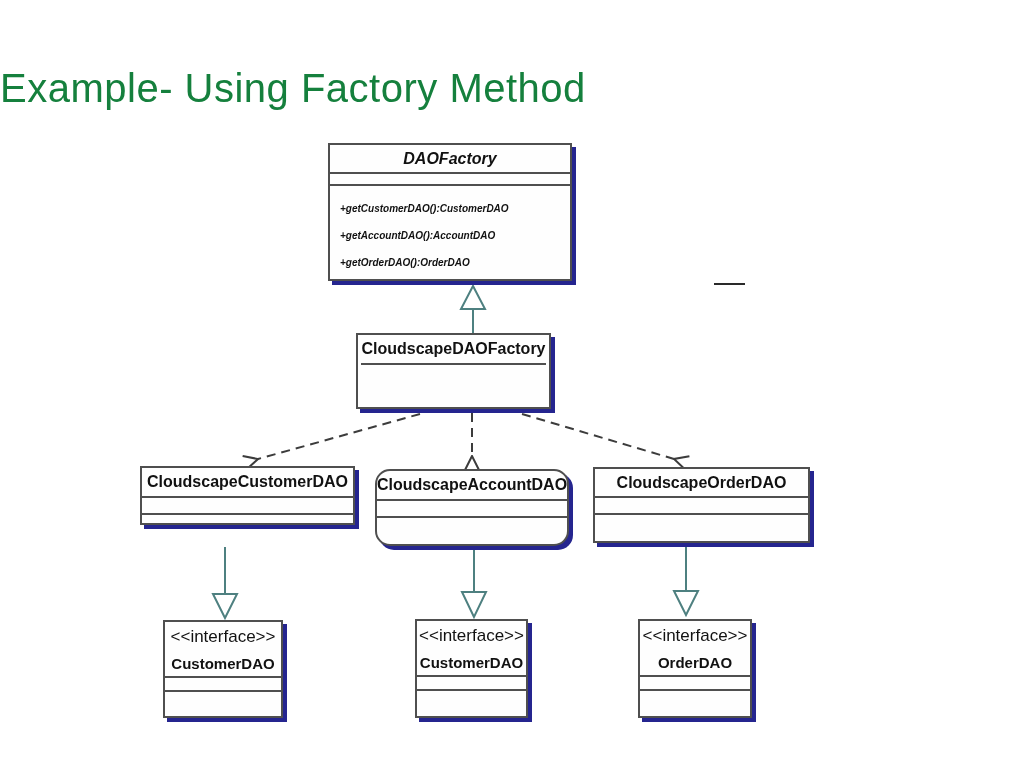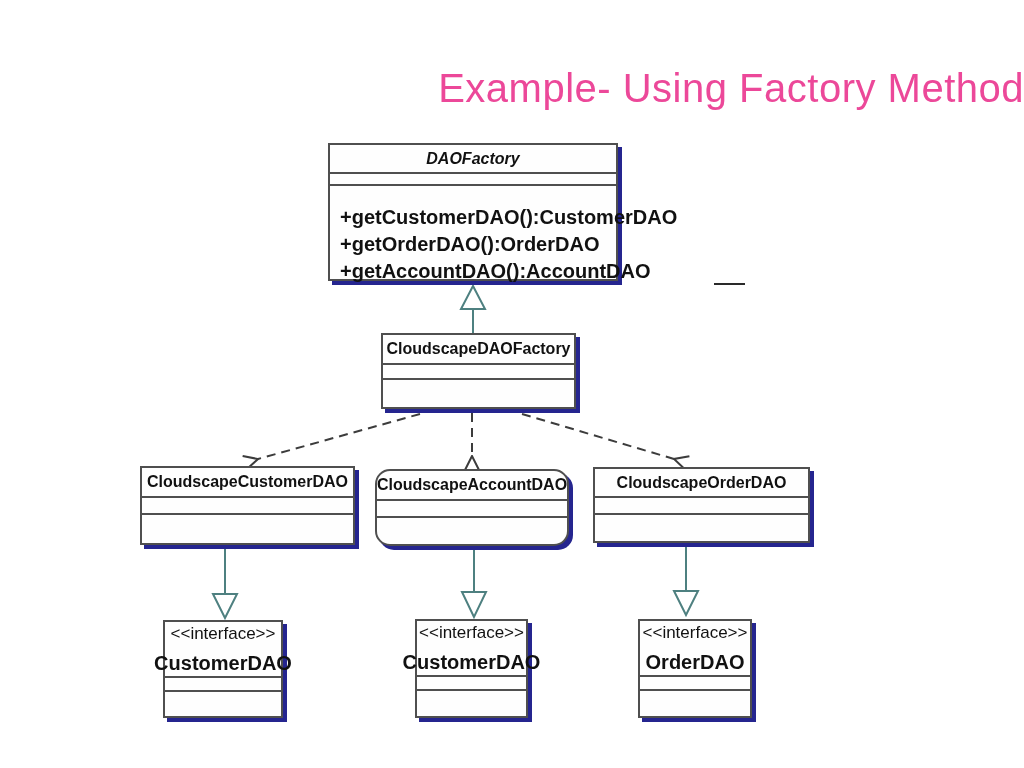--- a/index.html
+++ b/index.html
@@ -6,23 +6,23 @@
   body {
     width:1024px; height:768px;
     background:#ffffff;
     font-family:"Liberation Sans", sans-serif;
     position:relative;
     overflow:hidden;
     color:#111;
   }
   .slide-title {
     position:absolute; top:66px; left:0; width:1024px;
-    text-align:right;
+    text-align:left;
     font-size:40px; line-height:44px;
-    color:#ec4899;
+    color:#15803d;
     letter-spacing:0.5px;
   }
   .uml-box {
     position:absolute;
     box-sizing:border-box;
     border:2px solid #4f4f4f;
     background:#fefefe;
     box-shadow:4px 4px 0 #25258f;
     display:flex;
     flex-direction:column;
@@ -32,28 +32,29 @@
     border-bottom:2px solid #4f4f4f;
     display:flex; flex-direction:column;
     align-items:center; justify-content:center;
     font-weight:bold; font-size:16px;
     text-align:center;
   }
   .uml-title.abstract { font-style:italic; }
   .uml-thin { flex:none; border-bottom:2px solid #4f4f4f; }
   .uml-body { flex:1; }
   .methods {
-    padding:18px 0 0 10px;
+    padding:9px 0 0 10px;
     font-weight:bold;
-    font-size:20px;
+    font-size:10px;
     line-height:27px;
     white-space:nowrap;
+    font-style:italic;
   }
   .stereotype { font-weight:normal; font-size:17px; }
-  .iface-name { font-weight:bold; font-size:20px; margin-top:8px; }
+  .iface-name { font-weight:bold; font-size:15px; margin-top:8px; }
   .arrow-layer {
     position:absolute; left:0; top:0;
     width:1024px; height:768px;
     pointer-events:none;
   }
 </style>
 </head>
 <body>
 
 <div class="slide-title">Example- Using Factory Method</div>
@@ -95,43 +96,43 @@
   <g>
     <line x1="686" y1="545" x2="686" y2="591" stroke="#4e8080" stroke-width="2"></line>
     <path d="M 686 615 L 674 591 L 698 591 Z" fill="#ffffff" stroke="#4e8080" stroke-width="2"></path>
   </g>
 
   <g>
     <line x1="714" y1="284" x2="745" y2="284" stroke="#2a2a2a" stroke-width="2"></line>
   </g>
 </svg>
 
-<div class="uml-box" style="left:328px; top:143px; width:290px; height:138px;">
+<div class="uml-box" style="left:328px; top:143px; width:244px; height:138px;">
   <div class="uml-title abstract" style="height:27px;">
     <span>DAOFactory</span>
   </div>
   <div class="uml-thin" style="height:10px;"></div>
   <div class="uml-body">
     <div class="methods">
       <div>+getCustomerDAO():CustomerDAO</div>
+      <div>+getAccountDAO():AccountDAO</div>
       <div>+getOrderDAO():OrderDAO</div>
-      <div>+getAccountDAO():AccountDAO</div>
     </div>
   </div>
 </div>
 
-<div class="uml-box" style="left:381px; top:333px; width:195px; height:76px;">
+<div class="uml-box" style="left:356px; top:333px; width:195px; height:76px;align-items:center;">
   <div class="uml-title" style="height:28px;">
     <span>CloudscapeDAOFactory</span>
   </div>
   <div class="uml-thin" style="height:13px;"></div>
   <div class="uml-body"></div>
 </div>
 
-<div class="uml-box" style="left:140px; top:466px; width:215px; height:79px;">
+<div class="uml-box" style="left:140px; top:466px; width:215px; height:59px;">
   <div class="uml-title" style="height:28px;">
     <span>CloudscapeCustomerDAO</span>
   </div>
   <div class="uml-thin" style="height:15px;"></div>
   <div class="uml-body"></div>
 </div>
 
 <div class="uml-box" style="left:375px; top:469px; width:194px; height:77px;border-radius:15px;">
   <div class="uml-title" style="height:28px;">
     <span>CloudscapeAccountDAO</span>

